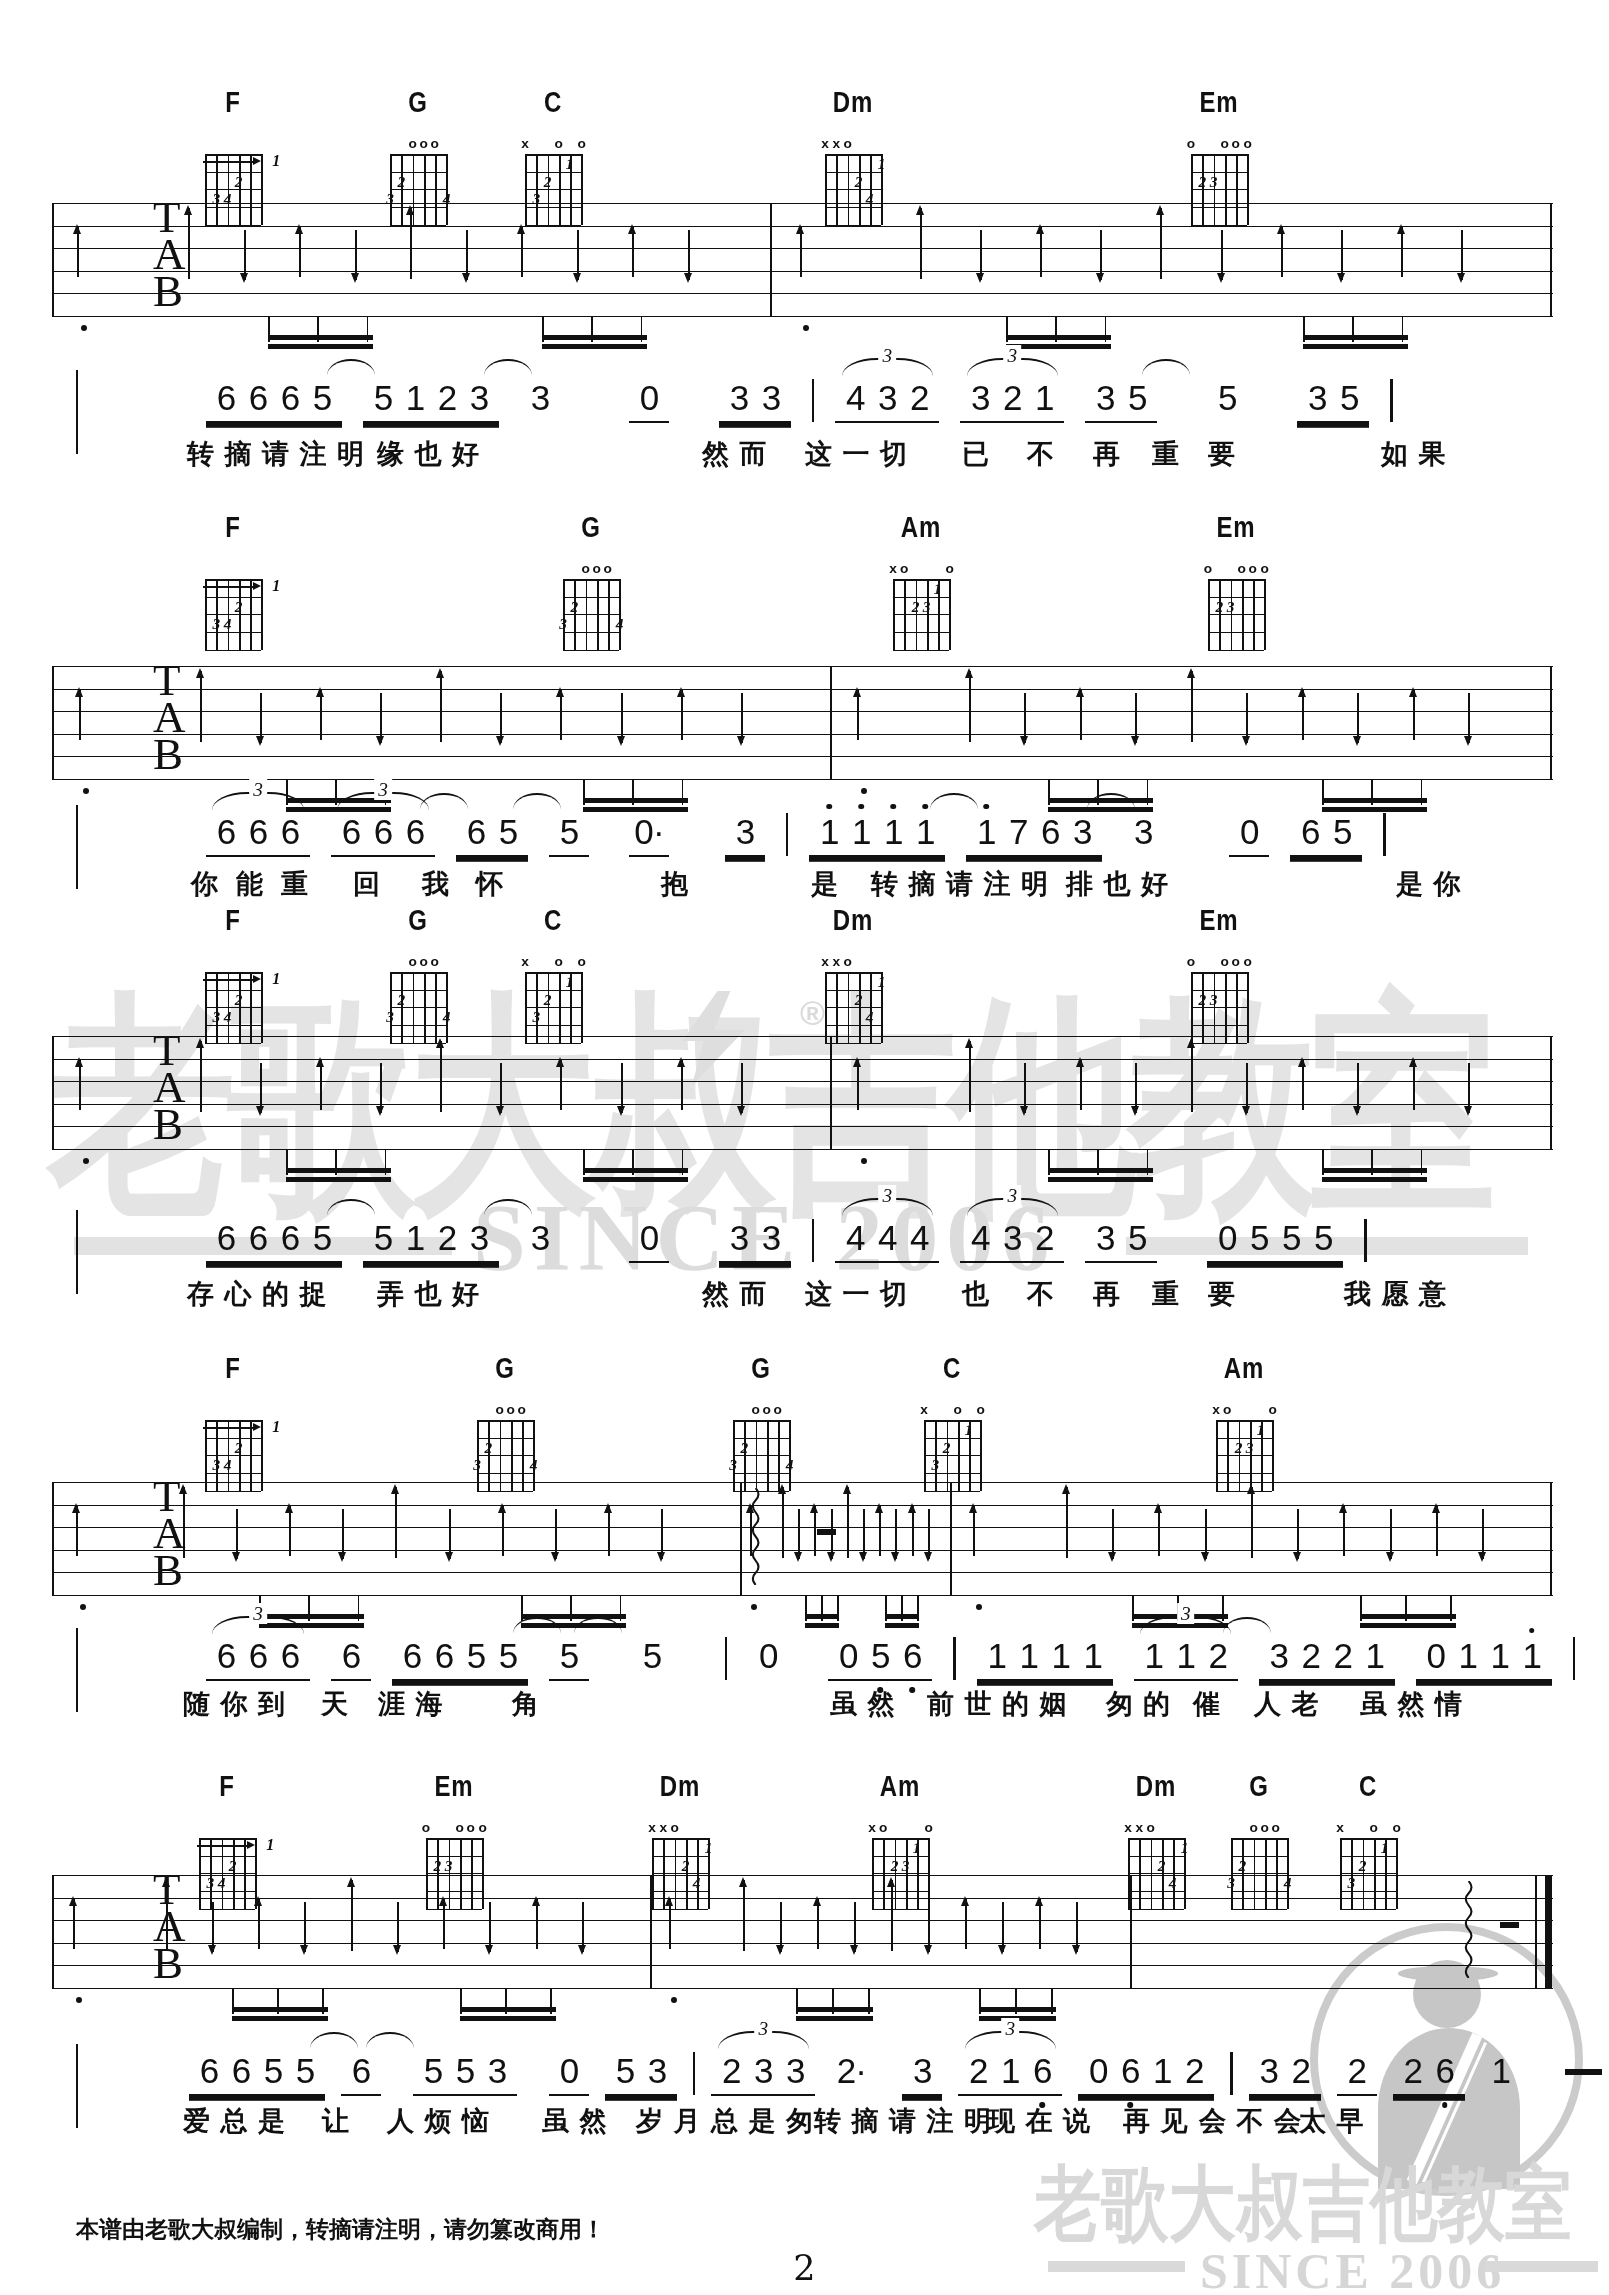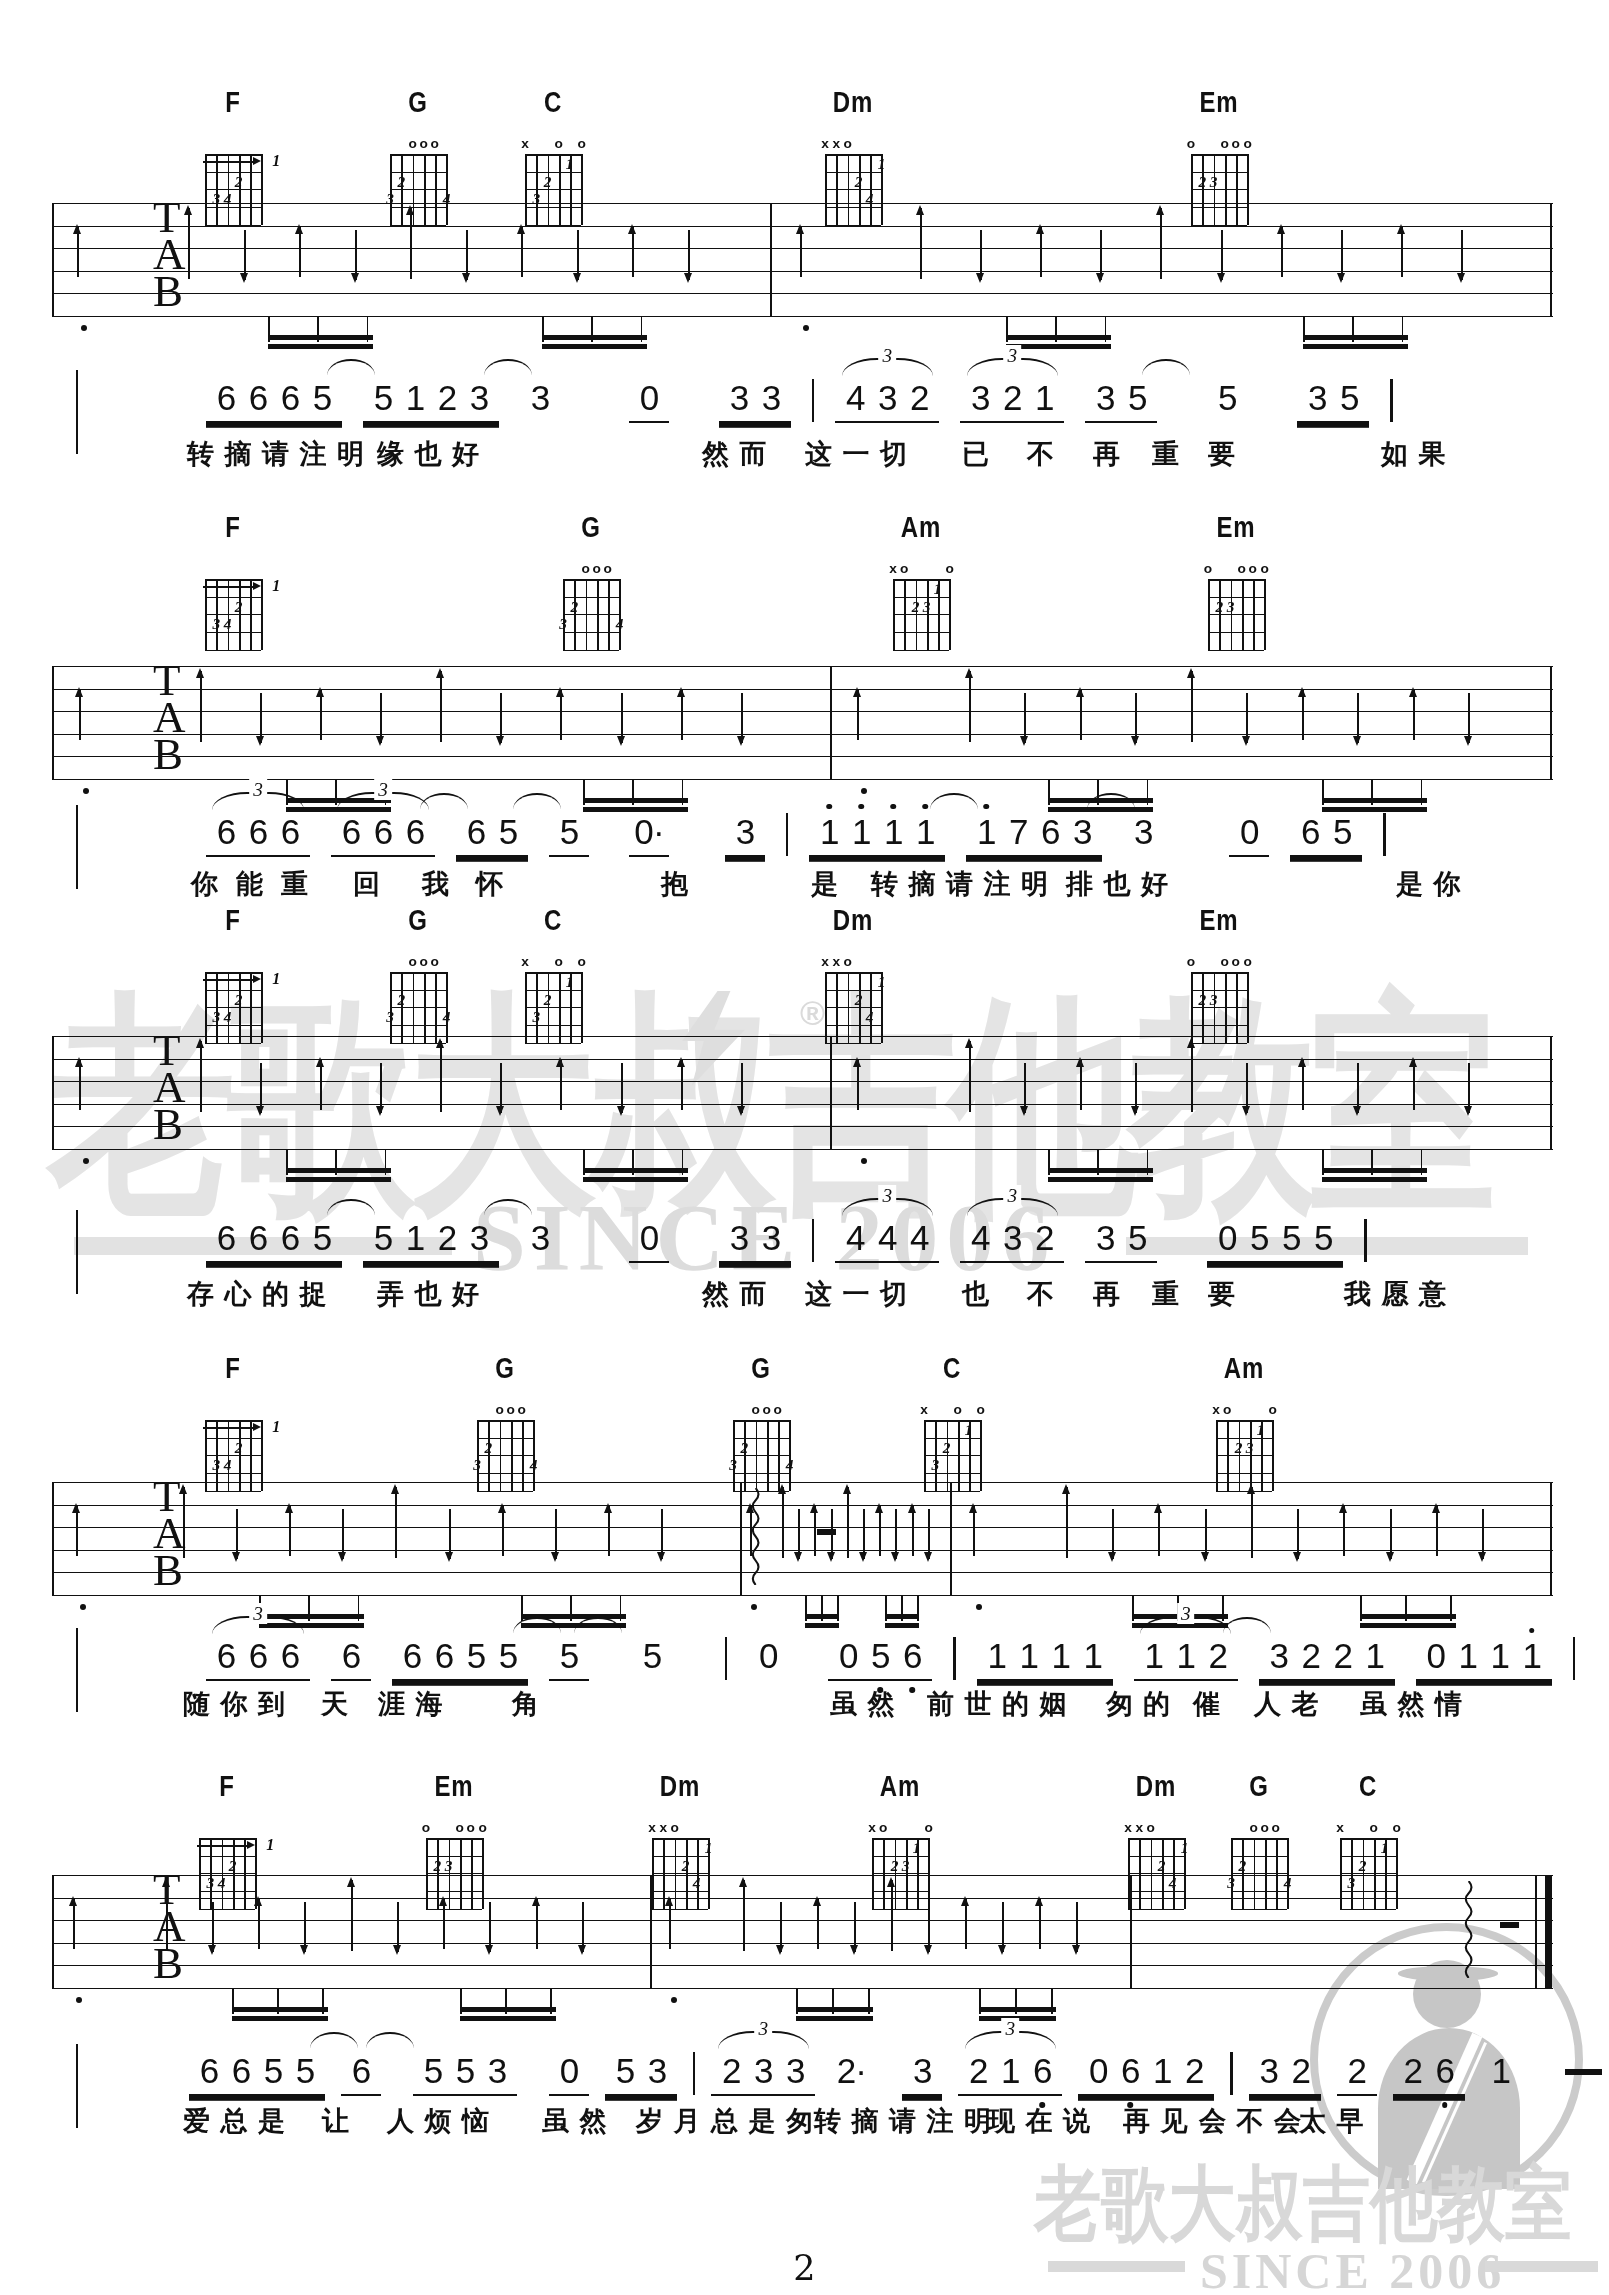--- a/index.html
+++ b/index.html
@@ -1525,15 +1525,16 @@
       <div class="lyr" style="left: 387px; top: 2108px;">人烦恼</div>
       <div class="lyr" style="left: 542px; top: 2108px;">虽然</div>
       <div class="lyr" style="left: 636px; top: 2108px;">岁月总是匆</div>
       <div class="lyr" style="left: 814px; top: 2108px;">转摘请注明</div>
       <div class="lyr" style="left: 988px; top: 2108px;">现在说</div>
       <div class="lyr" style="left: 1123px; top: 2108px;">再见</div>
       <div class="lyr" style="left: 1199px; top: 2108px;">会不会</div>
       <div class="lyr" style="left: 1299px; top: 2108px;">太早</div>
     </div>
 
+  <div id="footer-note">本谱由老歌大叔编制，转摘请注明，请勿篡改商用！</div>
   <div id="page-num">2</div>
 </div>
 
 
 </body></html>

